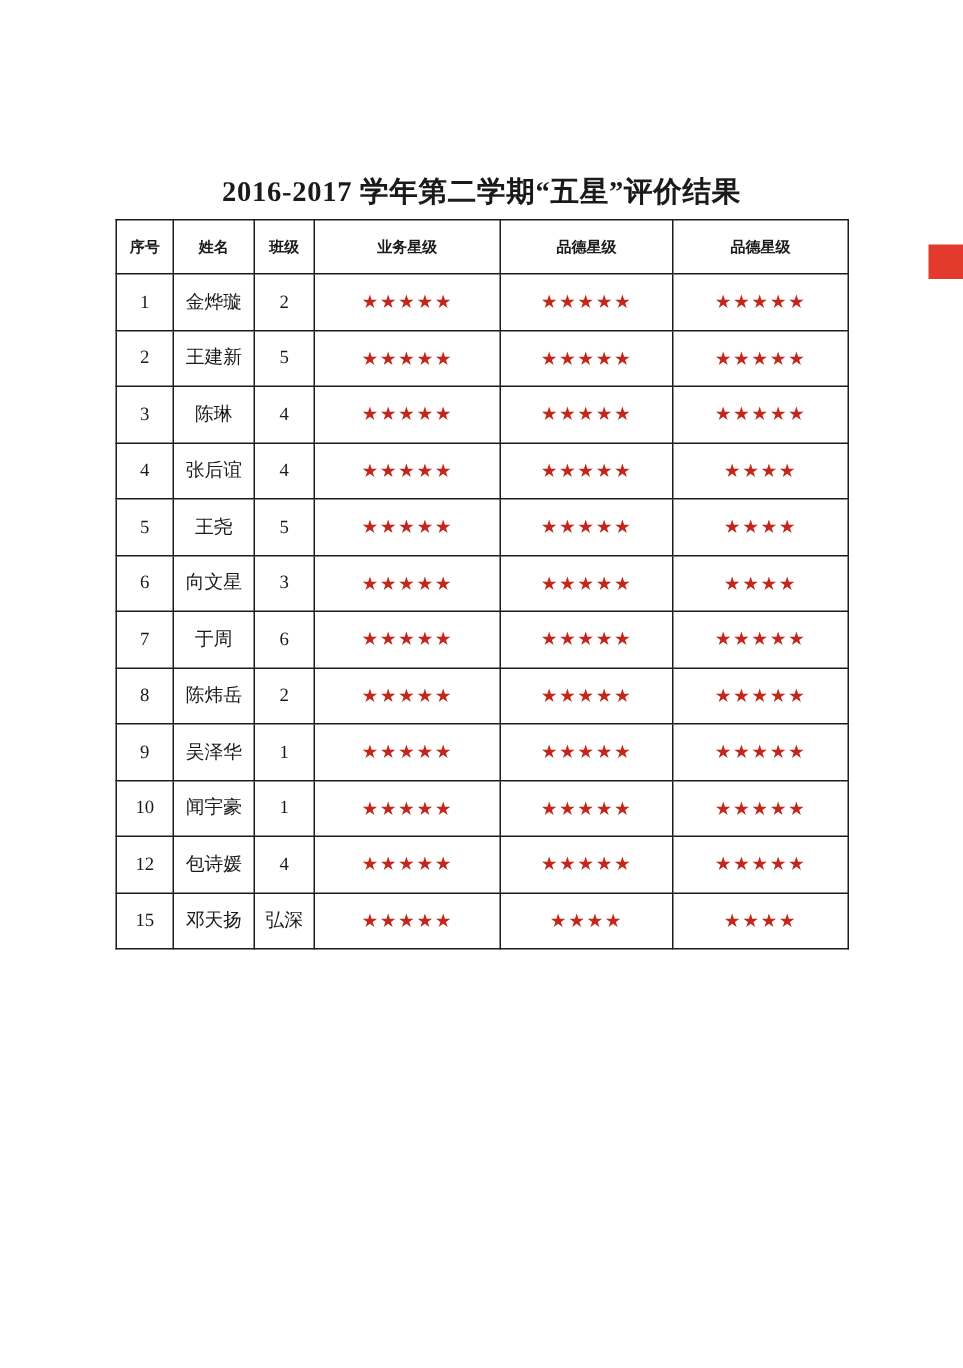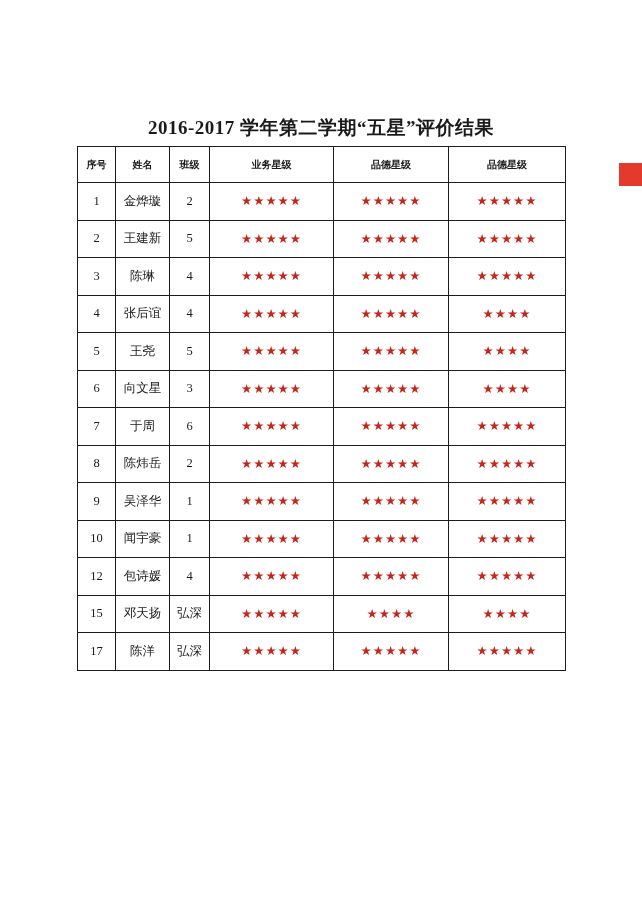--- a/index.html
+++ b/index.html
@@ -180,26 +180,18 @@
           <td class="stars-cell" style="color: rgb(195, 39, 28);">★★★★★</td>
         </tr>
         <tr>
           <td>15</td>
           <td>邓天扬</td>
           <td>弘深</td>
           <td class="stars-cell" style="color: rgb(195, 39, 28);">★★★★★</td>
           <td class="stars-cell" style="color: rgb(195, 39, 28);">★★★★</td>
           <td class="stars-cell" style="color: rgb(195, 39, 28);">★★★★</td>
         </tr>
-        <tr>
-          <td>17</td>
-          <td>陈洋</td>
-          <td>弘深</td>
-          <td class="stars-cell" style="color: rgb(195, 39, 28);">★★★★★</td>
-          <td class="stars-cell" style="color: rgb(195, 39, 28);">★★★★★</td>
-          <td class="stars-cell" style="color: rgb(195, 39, 28);">★★★★★</td>
-        </tr>
       </tbody>
   </table>
 
   <div id="red-marker" style="background: rgb(226, 59, 46);"></div>
 
 </div>
 
 </body></html>

